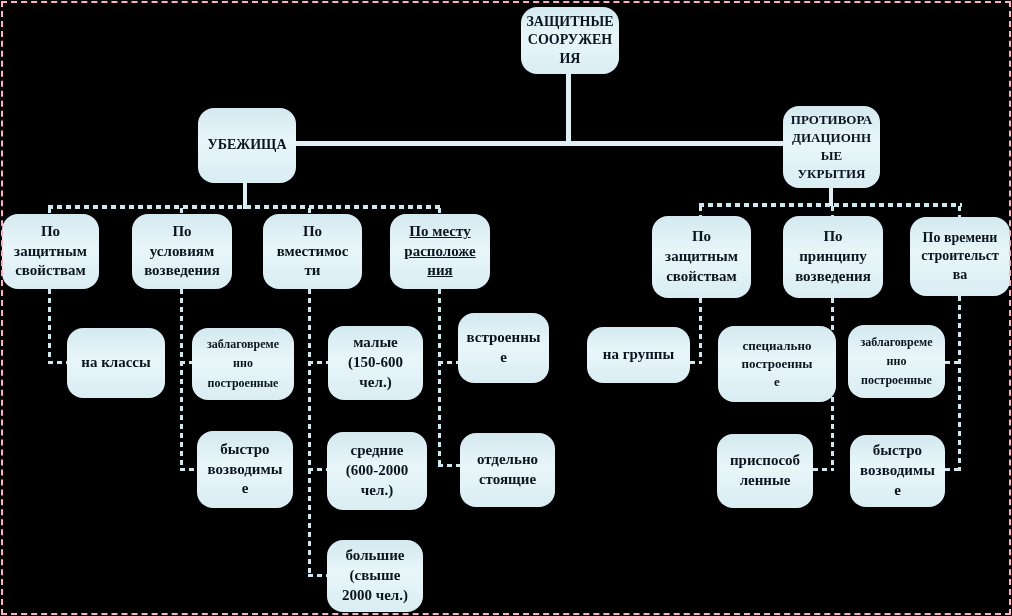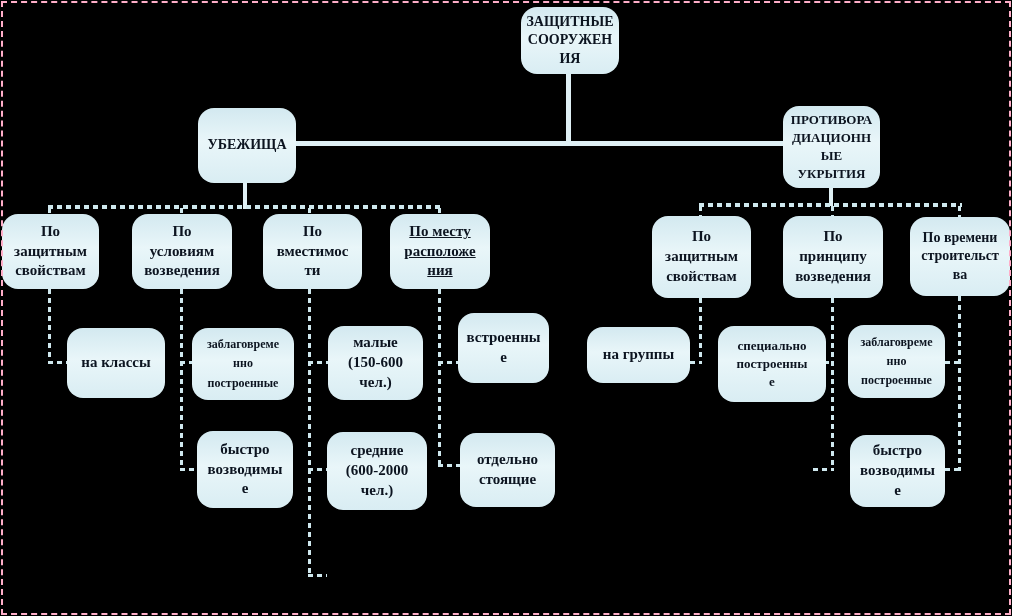--- a/index.html
+++ b/index.html
@@ -122,30 +122,35 @@
   <div class="node" style="left:197px;top:431px;width:96px;height:77px;">быстро
 возводимы
 е</div>
 
   <div class="node" style="left:328px;top:326px;width:95px;height:74px;">малые
 (150-600
 чел.)</div>
   <div class="node" style="left:327px;top:432px;width:100px;height:78px;">средние
 (600-2000
 чел.)</div>
+  <div class="node" style="left:327px;top:540px;width:96px;height:72px;">большие
+(свыше
+2000 чел.)</div>
 
   <div class="node" style="left:458px;top:313px;width:91px;height:70px;">встроенны
 е</div>
   <div class="node" style="left:460px;top:433px;width:95px;height:74px;">отдельно
 стоящие</div>
 
   <div class="node" style="left:587px;top:327px;width:103px;height:56px;">на группы</div>
-  <div class="node fs13" style="left:718px;top:326px;width:108px;height:76px;">специально
+  <div class="node fs13" style="left:718px;top:326px;width:118px;height:76px;">специально
 построенны
 е</div>
+  <div class="node" style="left:717px;top:434px;width:96px;height:74px;">приспособ
+ленные</div>
 
   <div class="node fs12" style="left:848px;top:325px;width:97px;height:73px;">заблаговреме
 нно
 построенные</div>
   <div class="node" style="left:850px;top:435px;width:95px;height:72px;">быстро
 возводимы
 е</div>
 
   <div class="frame"></div>
 </div>

